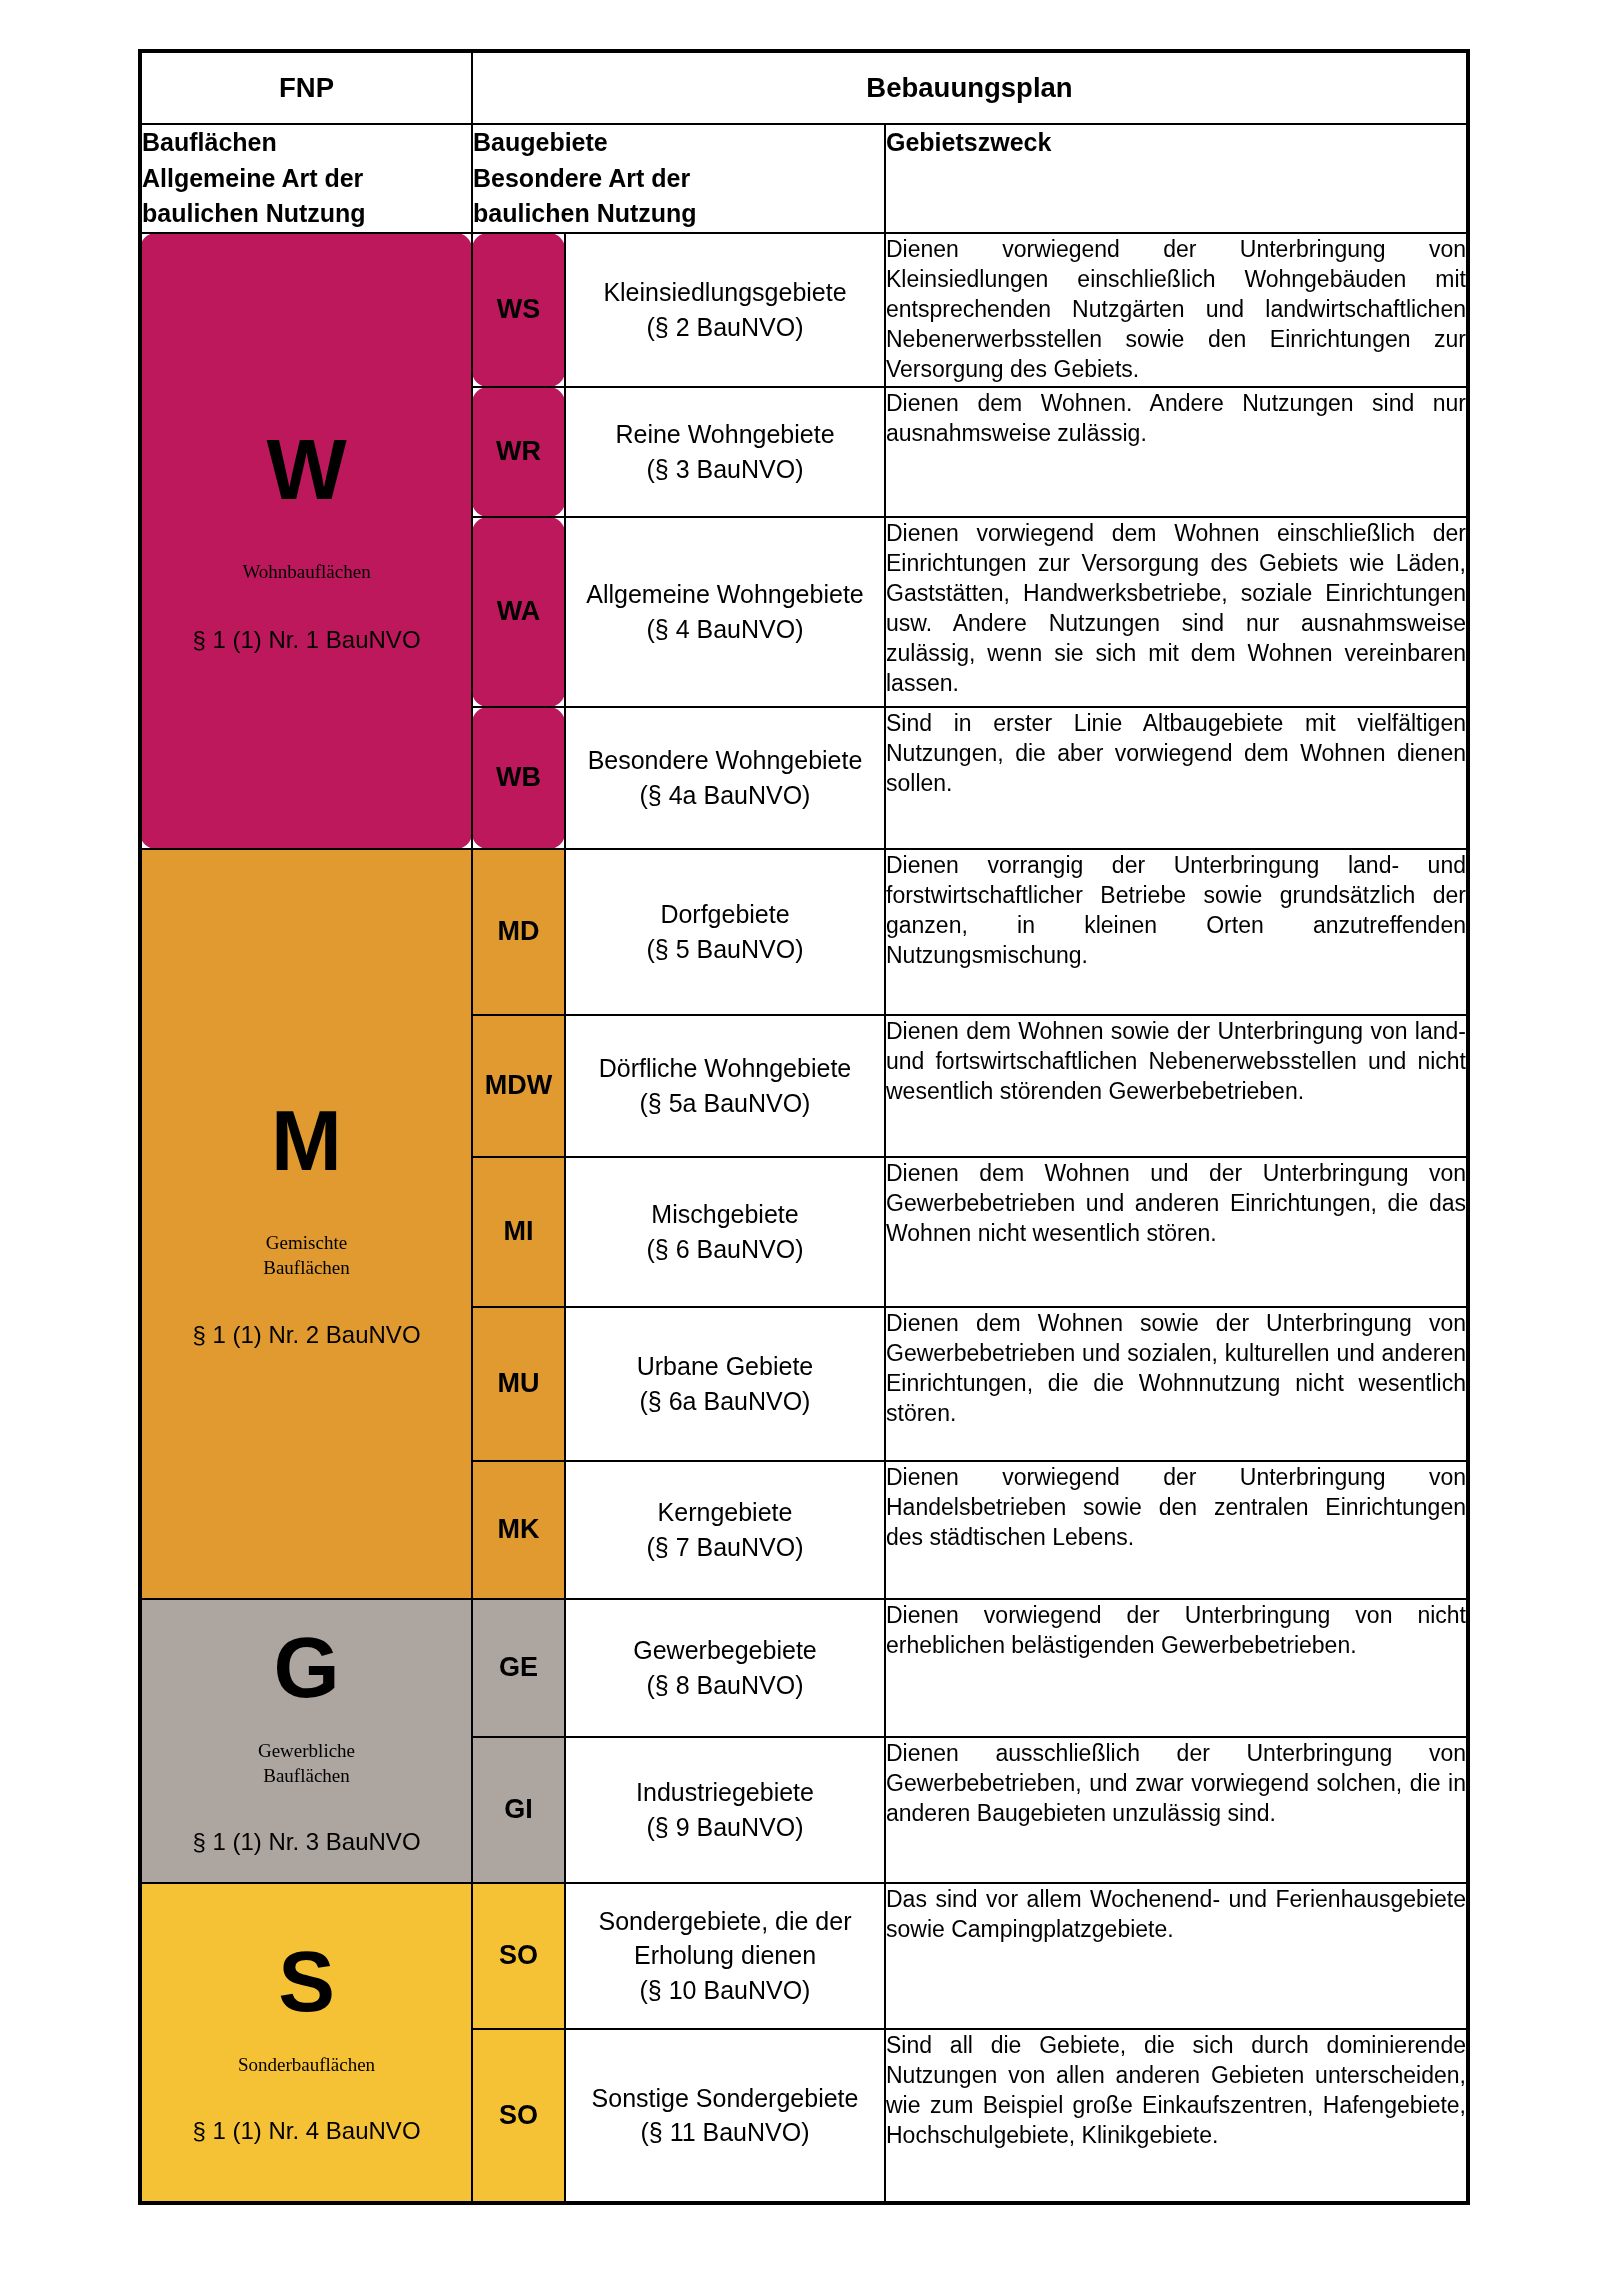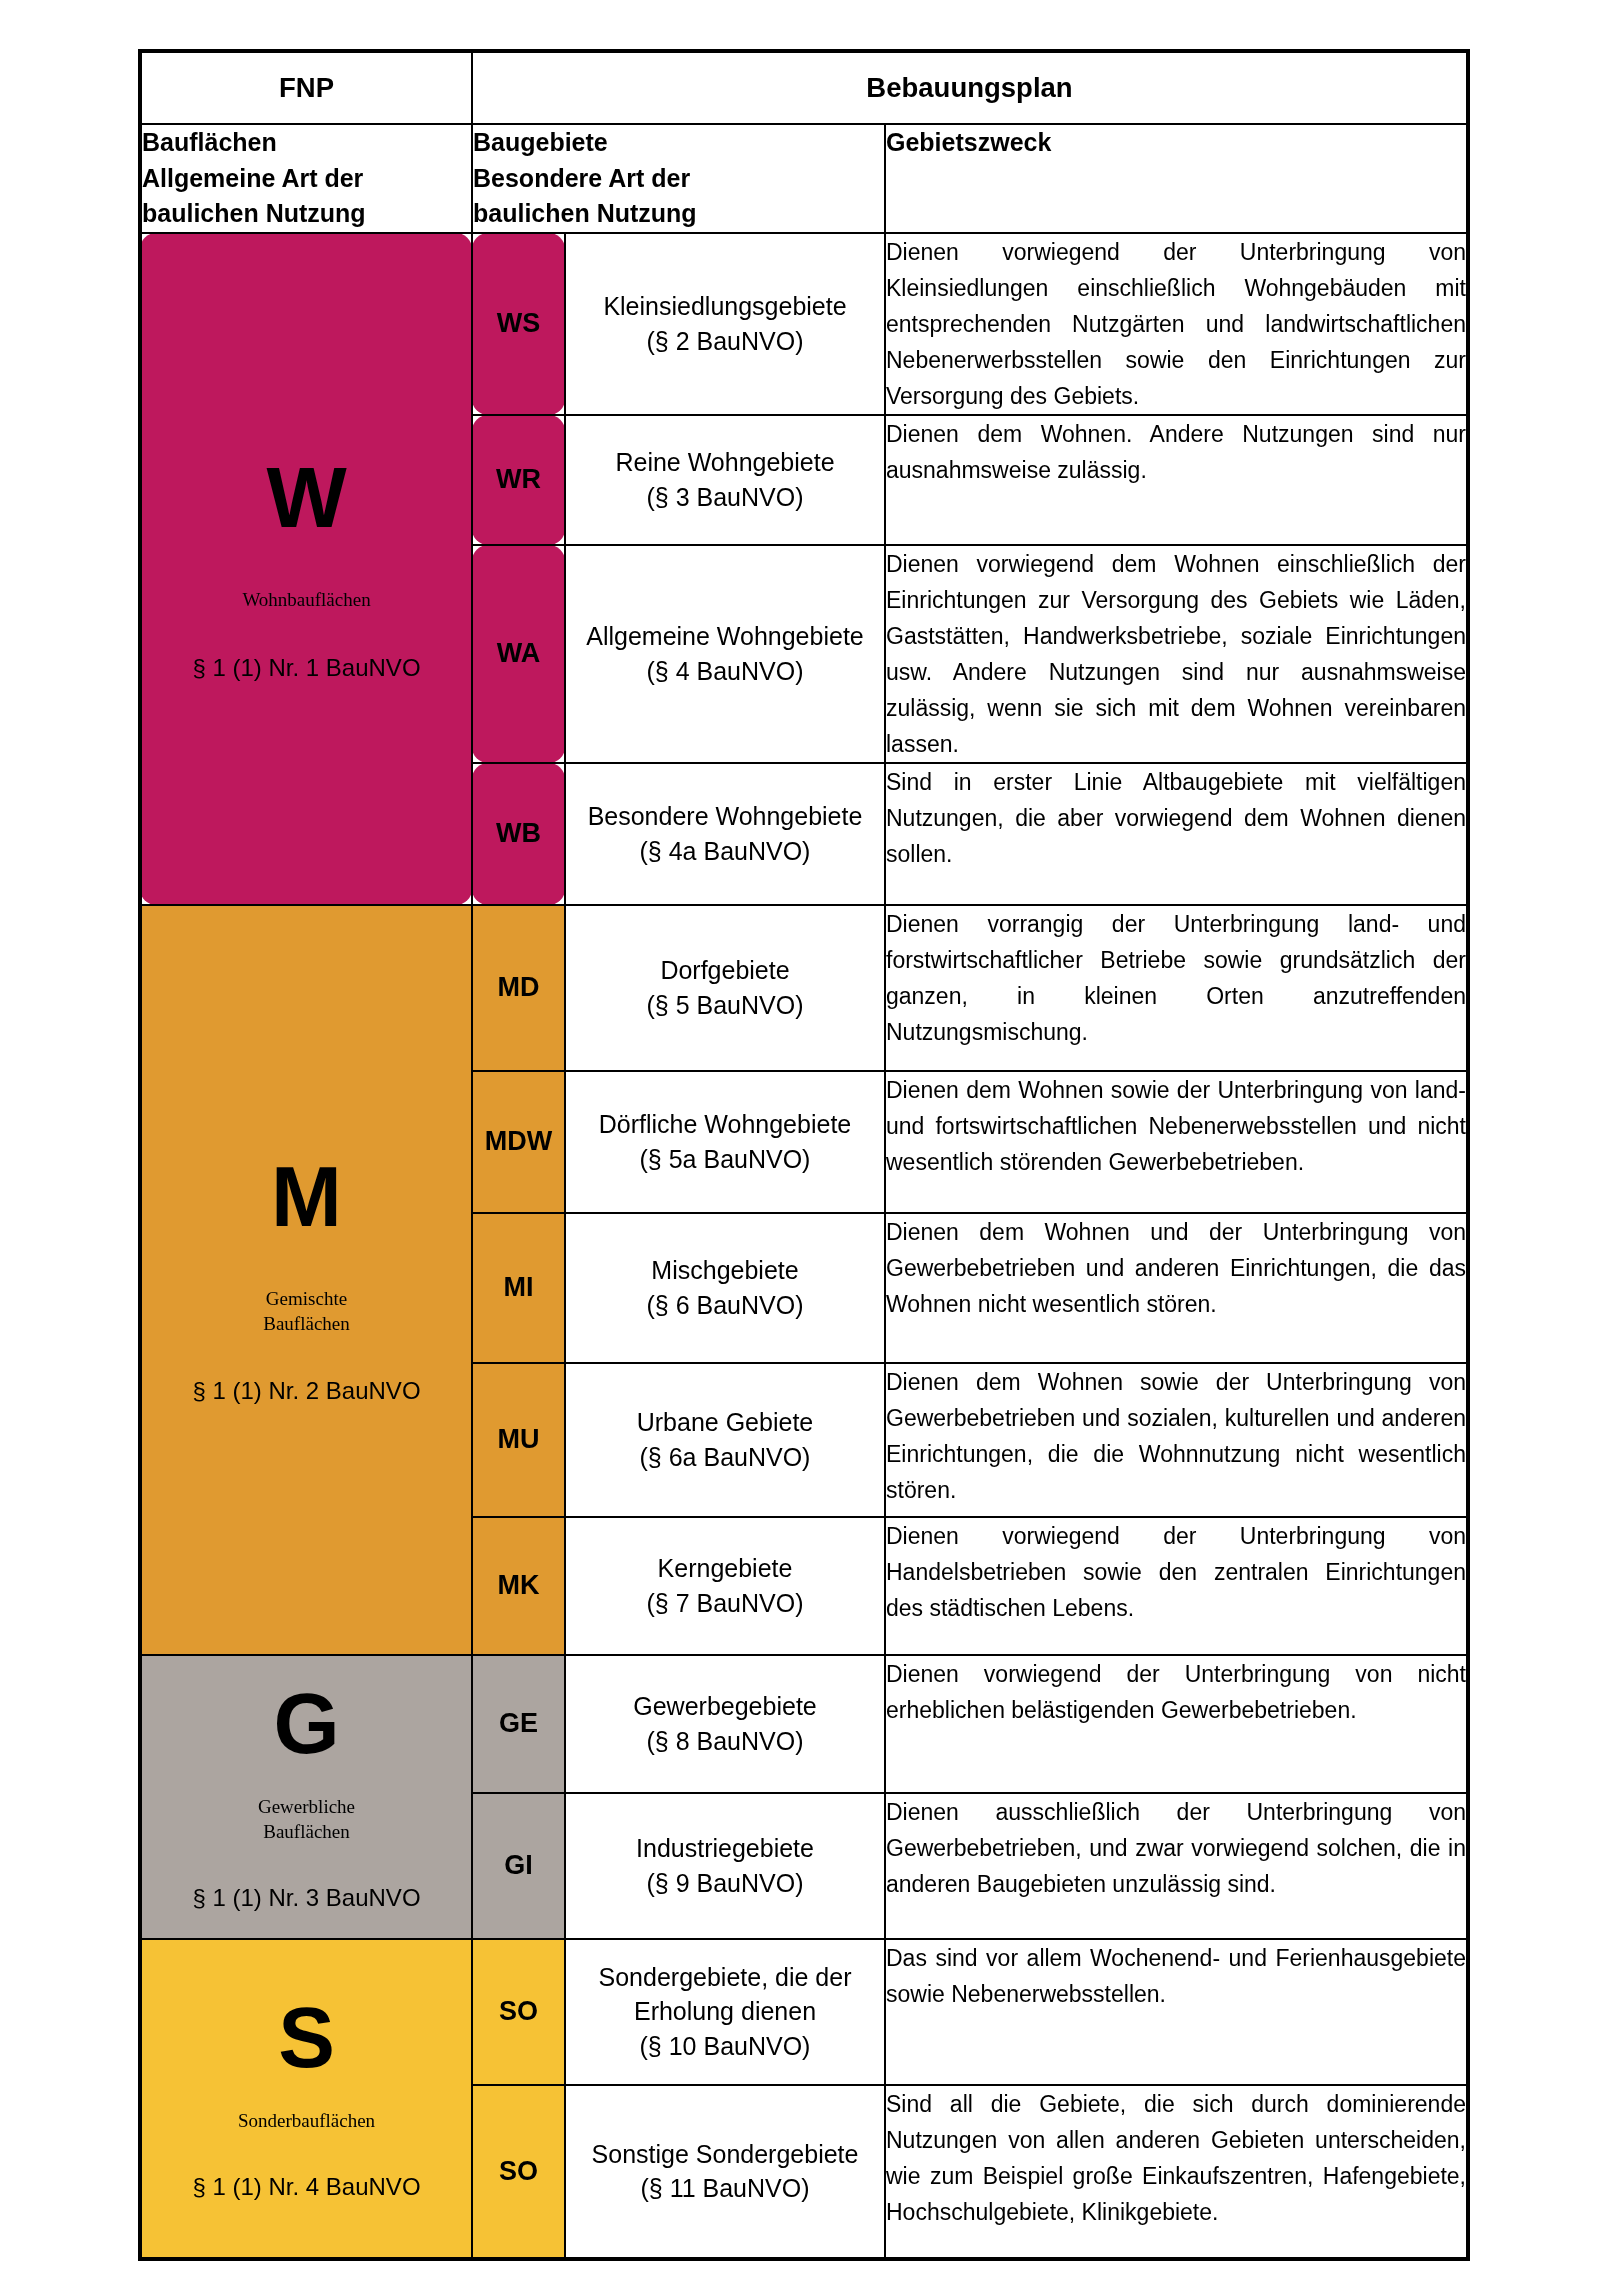--- a/index.html
+++ b/index.html
@@ -46,21 +46,21 @@
 
   
   .name {
     text-align: center; vertical-align: middle;
     font-size: 25px; line-height: 1.38; white-space: pre-line;
   }
 
   
   .purpose {
     vertical-align: top;
-    font-size: 23px; line-height: 36px;
+    font-size: 23px; line-height: 30px;
     text-align: justify; text-justify: inter-word;
     padding: 3.2px 9.7px 4.9px 8px;
   }
 
   
   .bg-w { background: #be185d; border-radius: 16px; }
   .bg-m { background: #e09a30; }
   .bg-g { background: #aca5a0; }
   .bg-s { background: #f6c235; }
 </style>
@@ -181,21 +181,21 @@
     <tr style="height:146px">
       <td class="group group-short bg-s" rowspan="2">
         <span class="letter">S</span>
         <span class="label">Sonderbauflächen</span>
         <span class="ref">§ 1 (1) Nr. 4 BauNVO</span>
       </td>
       <td class="code bg-s">SO</td>
       <td class="name">Sondergebiete, die der
 Erholung dienen
 (§ 10 BauNVO)</td>
-      <td class="purpose">Das sind vor allem Wochenend- und Ferienhausgebiete sowie Nebenerwebsstellen.</td>
+      <td class="purpose">Das sind vor allem Wochenend- und Ferienhausgebiete sowie Campingplatzgebiete.</td>
     </tr>
     <tr style="height:174px">
       <td class="code bg-s">SO</td>
       <td class="name">Sonstige Sondergebiete
 (§ 11 BauNVO)</td>
       <td class="purpose">Sind all die Gebiete, die sich durch dominierende Nutzungen von allen anderen Gebieten unterscheiden, wie zum Beispiel große Einkaufszentren, Hafengebiete, Hochschulgebiete, Klinikgebiete.</td>
     </tr>
   </tbody>
     </table>
 </div>

